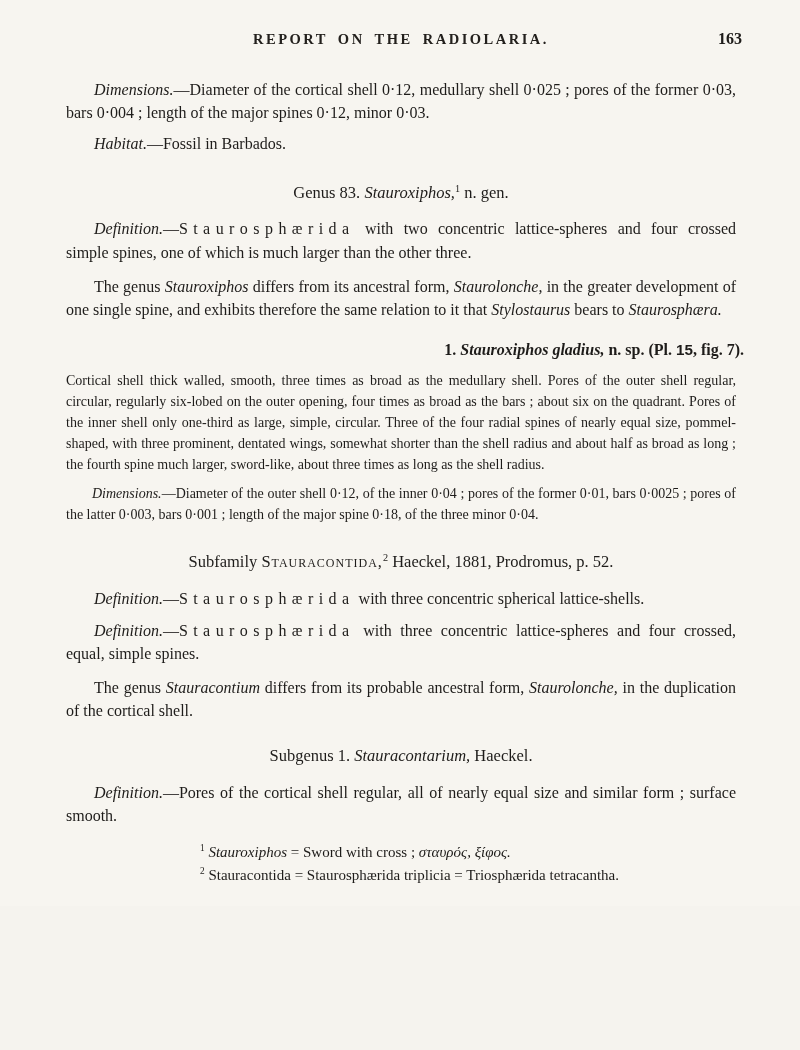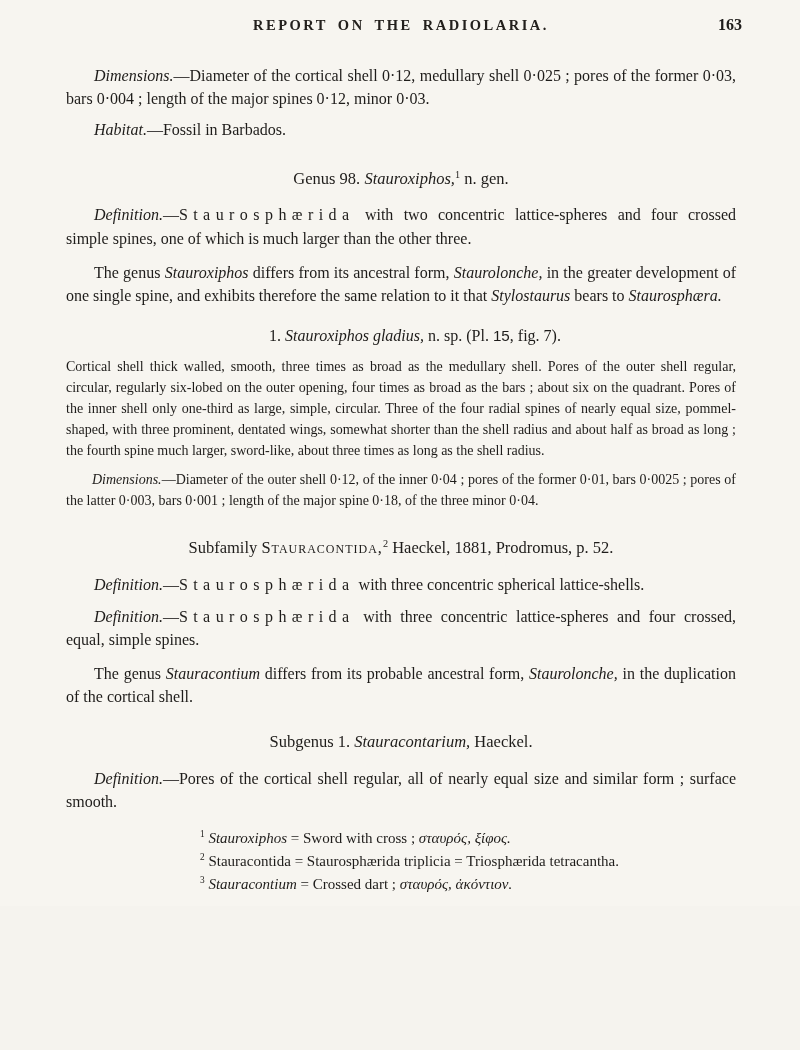--- a/index.html
+++ b/index.html
@@ -6,21 +6,21 @@
   body {
     width: 800px; height: 1050px;
     background: #f5f3ee;
     font-family: "Liberation Serif", "DejaVu Serif", serif;
     color: #1e1c1a;
     overflow: hidden;
   }
   .page {
     box-sizing: border-box;
     width: 800px; height: 906px;
-    padding: 16px 56px 18px 58px;
+    padding: 30px 56px 18px 58px;
     background: #f7f5f0;
   }
   
   .running-head {
     position: relative;
     text-align: center;
     height: 22px;
     margin-bottom: 26px;
   }
   .head-title {
@@ -58,21 +58,22 @@
   .center-head {
     text-align: center;
     font-size: 16.5px;
     margin: 25px 0 13px 0;
     text-indent: 0;
   }
   .species-head {
     margin: 17px 0 9px 0;
     font-size: 16px;
     text-indent: 28px;
-    text-align: center;
+    text-align: right;
+    font-weight: bold;
   }
   
   .small {
     font-size: 14px;
     line-height: 1.5;
   }
   .small.noindent { text-indent: 0; }
   .small.ind { text-indent: 26px; }
   .gap-lg { }
   .gap-md { margin-top: 22px; }
@@ -96,21 +97,21 @@
 
   <div class="running-head">
     <span class="head-title">REPORT ON THE RADIOLARIA.</span>
     <span class="page-num">163</span>
   </div>
 
   <p class="para"><span class="it">Dimensions.</span><span>—Diameter of the cortical shell 0·12, medullary shell 0·025 ; pores of the former 0·03, bars 0·004 ; length of the major spines 0·12, minor 0·03.</span></p>
 
   <p class="para"><span class="it">Habitat.</span><span>—Fossil in Barbados.</span></p>
 
-  <p class="para center-head"><span>Genus 98. </span><span class="it">Stauroxiphos,</span><sup class="fnmark">1</sup><span> n. gen.</span></p>
+  <p class="para center-head"><span>Genus 83. </span><span class="it">Stauroxiphos,</span><sup class="fnmark">1</sup><span> n. gen.</span></p>
 
   <p class="para"><span class="it">Definition.</span><span>—</span><span class="sp">Staurosphærida</span><span> with two concentric lattice-spheres and four crossed simple spines, one of which is much larger than the other three.</span></p>
 
   <p class="para mt"><span>The genus </span><span class="it">Stauroxiphos</span><span> differs from its ancestral form, </span><span class="it">Staurolonche,</span><span> in the greater development of one single spine, and exhibits therefore the same relation to it that </span><span class="it">Stylostaurus</span><span> bears to </span><span class="it">Staurosphæra.</span></p>
 
   <p class="para species-head"><span>1. </span><span class="it">Stauroxiphos gladius,</span><span> n. sp. (Pl. </span><span class="pl-num">15</span><span>, fig. 7).</span></p>
 
   <p class="para small noindent"><span>Cortical shell thick walled, smooth, three times as broad as the medullary shell.  Pores of the outer shell regular, circular, regularly six-lobed on the outer opening, four times as broad as the bars ; about six on the quadrant.  Pores of the inner shell only one-third as large, simple, circular. Three of the four radial spines of nearly equal size, pommel-shaped, with three prominent, dentated wings, somewhat shorter than the shell radius and about half as broad as long ; the fourth spine much larger, sword-like, about three times as long as the shell radius.</span></p>
 
   <p class="para small ind"><span class="it">Dimensions.</span><span>—Diameter of the outer shell 0·12, of the inner 0·04 ; pores of the former 0·01, bars 0·0025 ; pores of the latter 0·003, bars 0·001 ; length of the major spine 0·18, of the three minor 0·04.</span></p>
@@ -125,16 +126,15 @@
 
   <p class="para mt"><span>The genus </span><span class="it">Stauracontium</span><span> differs from its probable ancestral form, </span><span class="it">Staurolonche,</span><span> in the duplication of the cortical shell.</span></p>
 
   <p class="para center-head gap-md"><span>Subgenus 1. </span><span class="it">Stauracontarium,</span><span> Haeckel.</span></p>
 
   <p class="para"><span class="it">Definition.</span><span>—Pores of the cortical shell regular, all of nearly equal size and similar form ; surface smooth.</span></p>
 
   <div class="footnotes">
     <p class="footnote"><sup class="fnmark">1</sup> <span class="it">Stauroxiphos</span><span> = Sword with cross ; </span><span class="it">σταυρός, ξίφος.</span></p>
     <p class="footnote"><sup class="fnmark">2</sup> <span>Stauracontida = Staurosphærida triplicia = Triosphærida tetracantha.</span></p>
-    <p class="footnote"><sup class="fnmark">3</sup> <span class="it">Stauracontium</span><span> = Crossed dart ; </span><span class="it">σταυρός, ἀκόντιον.</span></p>
   </div>
 
 </div>
 
 </body></html>

